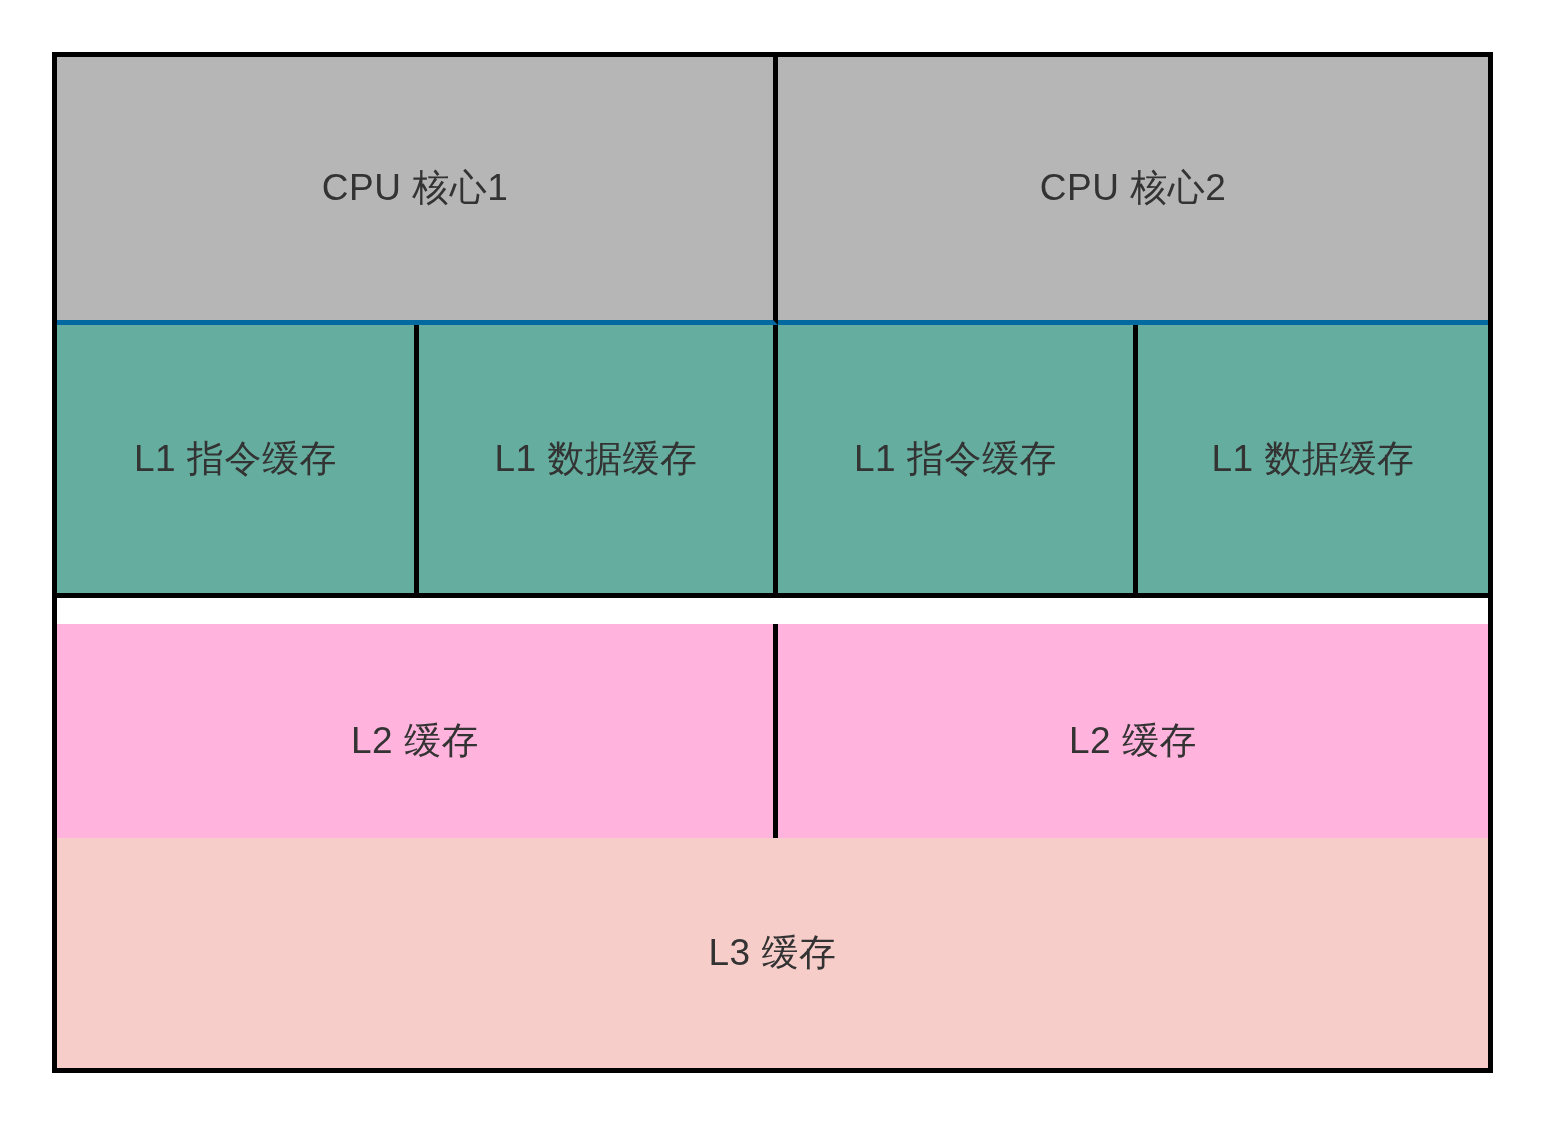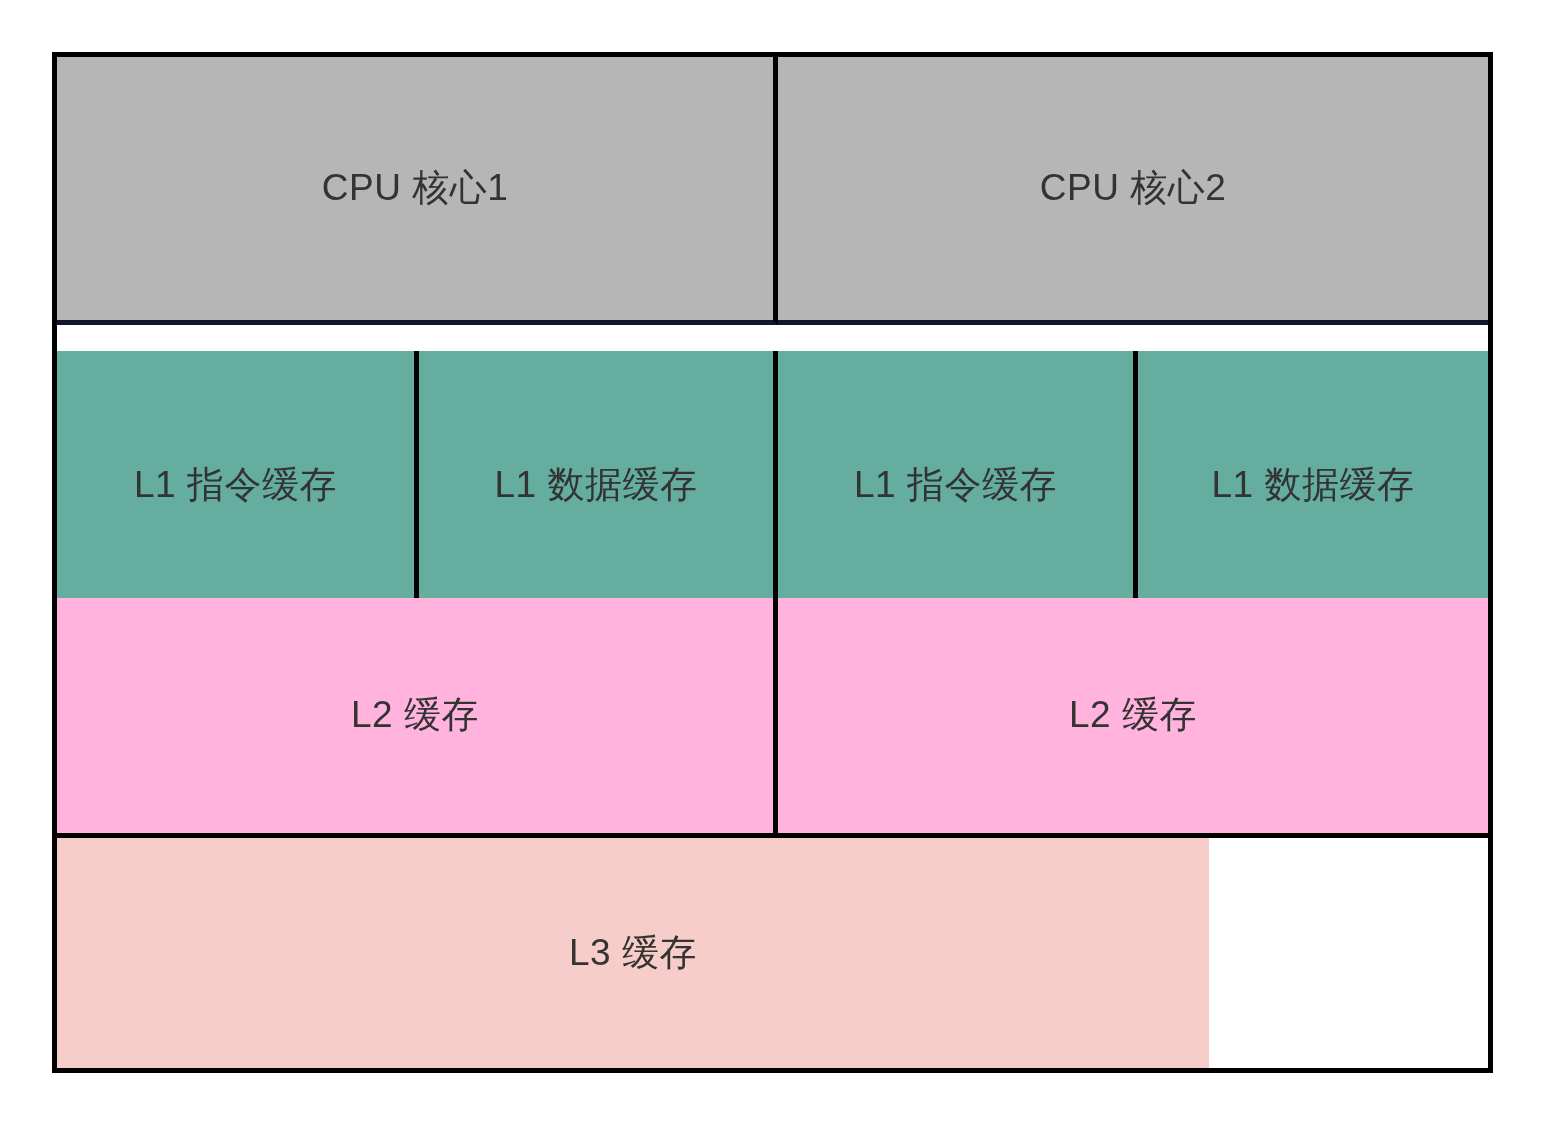--- a/index.html
+++ b/index.html
@@ -37,55 +37,54 @@
     letter-spacing: 0.5px;
     white-space: nowrap;
     overflow: hidden;
   }
 
   
   .row-cpu {
     top: 0px;
     height: 268px;
     background: #b6b6b6;
-    border-bottom: 5px solid #0f172a;
+    border-bottom: 5px solid #0369a1;
   }
   .core-left  { left: 0px;   width: 721px; border-right: 5px solid #000000; }
   .core-right { left: 721px; width: 710px; text-align: center; }
 
   
   .row-l1 {
     top: 268px;
     height: 273px;
     background: #65ae9f;
     border-bottom: 5px solid #000000;
-    margin-top: 26px;
   }
   .l1-a { left: 0px;    width: 362px;  border-right: 5px solid #000000; }
   .l1-b { left: 362px;  width: 359px;  border-right: 5px solid #000000; }
   .l1-c { left: 721px;  width: 360px;  border-right: 5px solid #000000; }
   .l1-d { left: 1081px; width: 350px; }
 
   
   .row-l2 {
-    top: 541px;
+    top: 567px;
     height: 240px;
     background: #ffb3dd;
     border-bottom: 5px solid #000000;
   }
   .l2-left  { left: 0px;   width: 721px; border-right: 5px solid #000000; }
   .l2-right { left: 721px; width: 710px; }
 
   
   .row-l3 {
     top: 781px;
     height: 230px;
     background: #f7cdc9;
   }
-  .l3-full { left: 0px; width: 1152px; }
+  .l3-full { left: 0px; width: 1431px; }
 </style>
 </head>
 <body>
 
 <div id="diagram">
 
   <div class="cell row-cpu core-left">
     <span>CPU 核心1</span>
   </div>
   <div class="cell row-cpu core-right">

